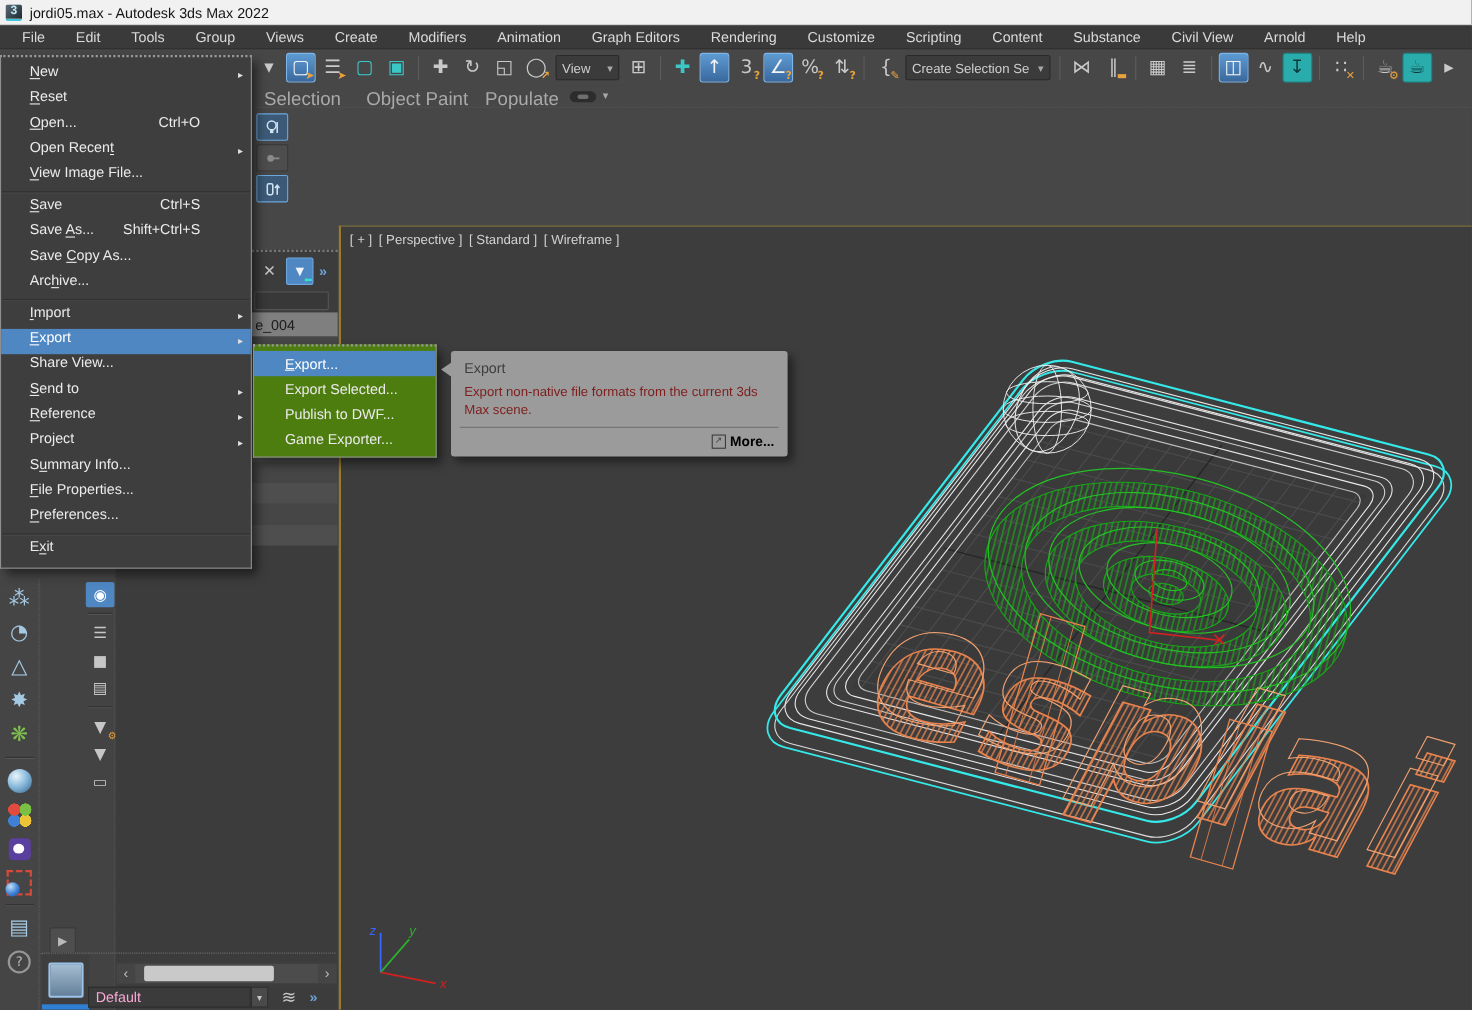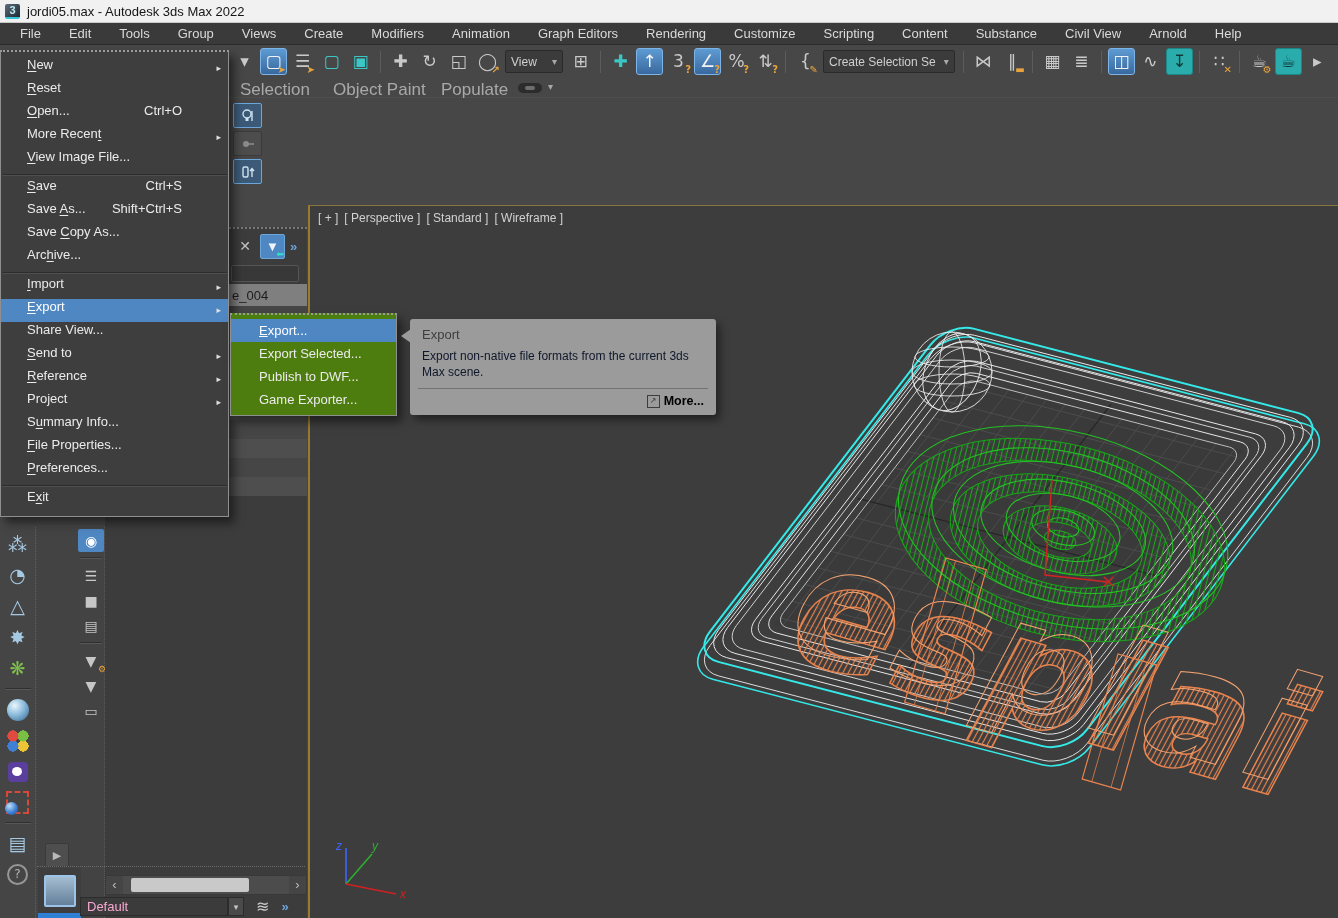--- a/index.html
+++ b/index.html
@@ -73,21 +73,21 @@
            padding:4px 0;box-sizing:border-box}
   .sm-item{height:23px;display:flex;align-items:center;padding:0 8px 0 28px;font-size:13px;color:#ebebeb}
   .sm-item.selected{background:#4f87c3;color:#fff}
 
   
   .tooltip{position:absolute;left:410px;top:319px;width:306px;background:#9b9b9b;border-radius:3px;z-index:50;
            box-shadow:4px 5px 8px rgba(0,0,0,.45);padding:8px 12px 7px;box-sizing:border-box}
   .tooltip::before{content:"";position:absolute;left:-9px;top:10px;border-right:10px solid #9b9b9b;
                    border-top:7px solid transparent;border-bottom:7px solid transparent}
   .tt-title{font-size:13px;color:#3e3e3e}
-  .tt-desc{font-size:12px;color:#0f172a;margin-top:7px;line-height:1.3}
+  .tt-desc{font-size:12px;color:#7f1d1d;margin-top:7px;line-height:1.3}
   .tt-hr{border-top:1px solid #737373;margin:8px -4px 5px}
   .tt-more-row{display:flex;justify-content:flex-end;align-items:center;gap:4px}
   .tt-more-icon{width:11px;height:11px;border:1px solid #3d3d3d;font-size:8px;line-height:10px;text-align:center;color:#3d3d3d}
   .tt-more{font-size:12.5px;font-weight:bold;color:#000000}
 
   
   .left-dock{position:absolute;left:0;top:527px;width:36px;bottom:0;background:#454545;
              border-right:1px dotted #5e5e5e;display:flex;flex-direction:column;align-items:center;
              padding-top:3px;box-sizing:border-box;z-index:3}
   .lt-wrap{display:flex;flex-direction:column;align-items:center}
@@ -555,21 +555,21 @@
       <div class="fm-item">
         <span class="fm-label"><span></span><u>O</u><span>pen...</span></span>
         <span class="fm-short">Ctrl+O</span>
 
       </div>
 
     </div>
 
     <div class="fm-row">
       <div class="fm-item">
-        <span class="fm-label"><span>More Recen</span><u>t</u><span></span></span>
+        <span class="fm-label"><span>Open Recen</span><u>t</u><span></span></span>
         <span class="fm-short"></span>
         <span class="fm-arrow">▸</span>
       </div>
 
     </div>
 
     <div class="fm-row">
       <div class="fm-item">
         <span class="fm-label"><span></span><u>V</u><span>iew Image File...</span></span>
         <span class="fm-short"></span>

